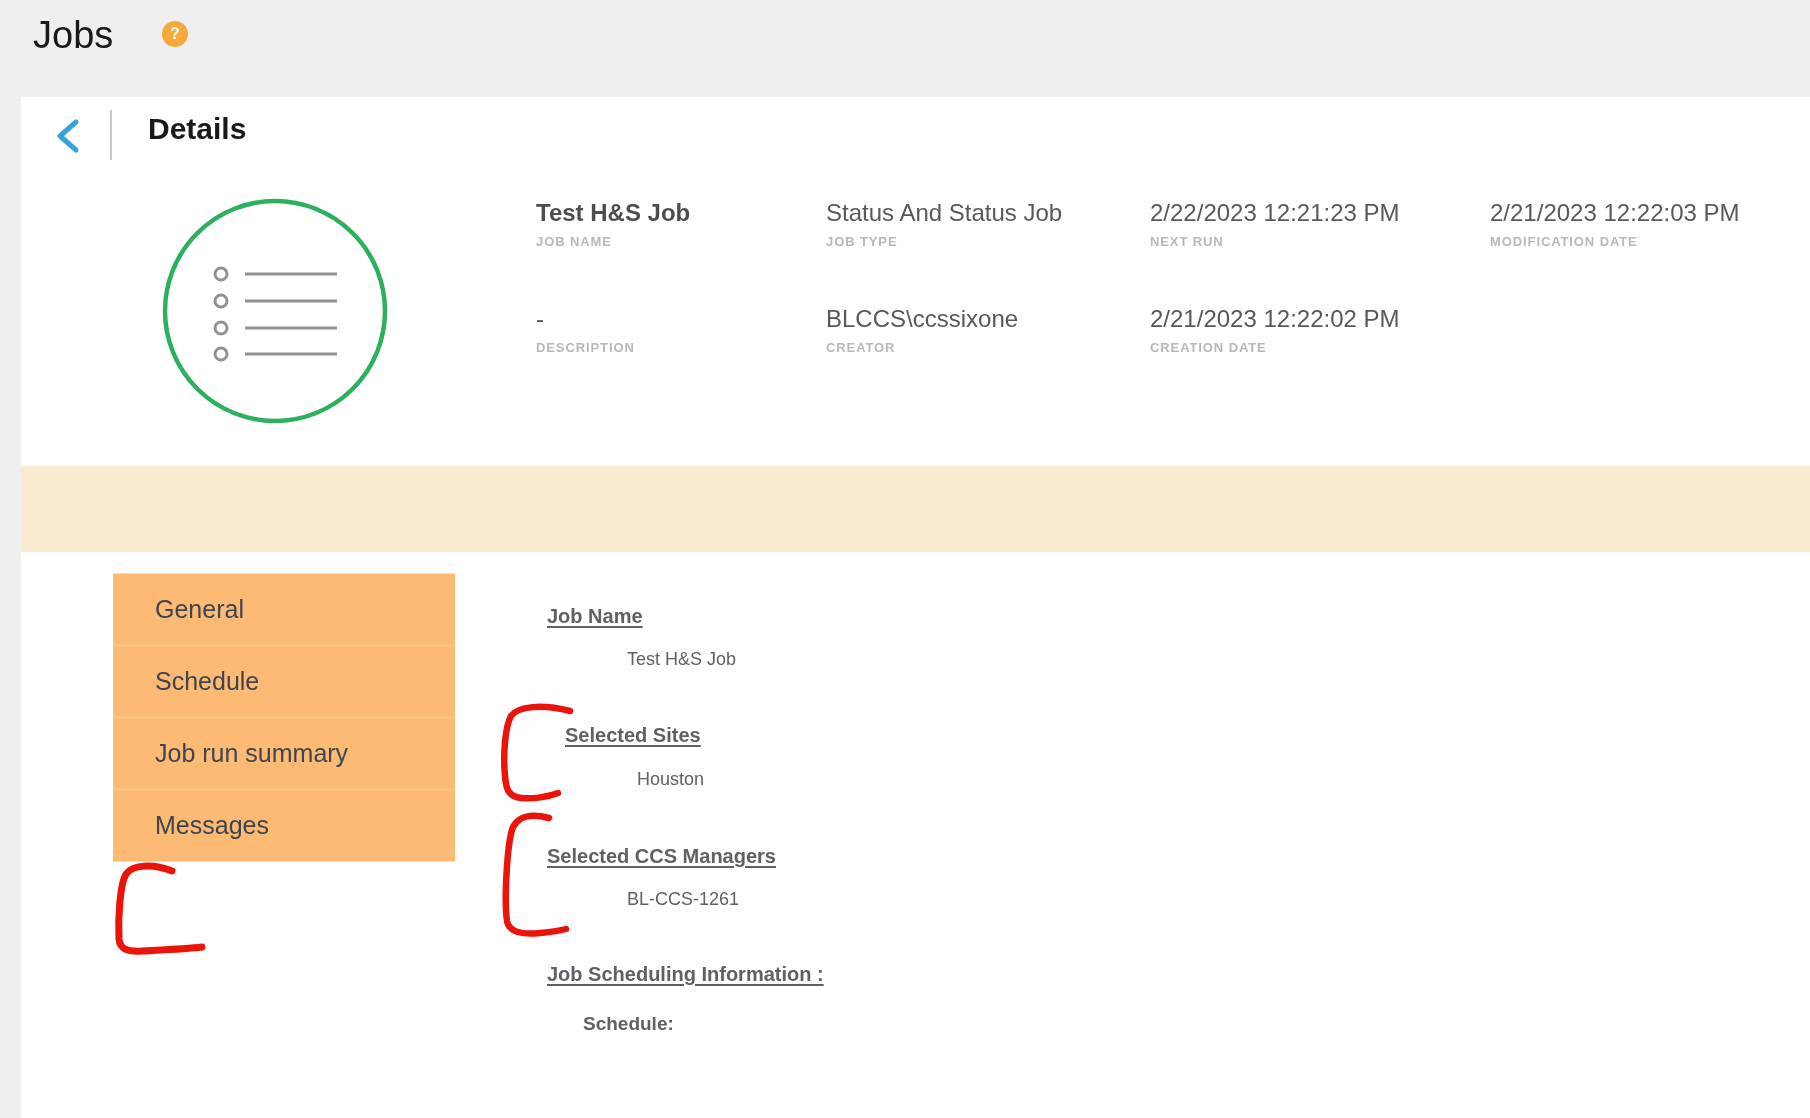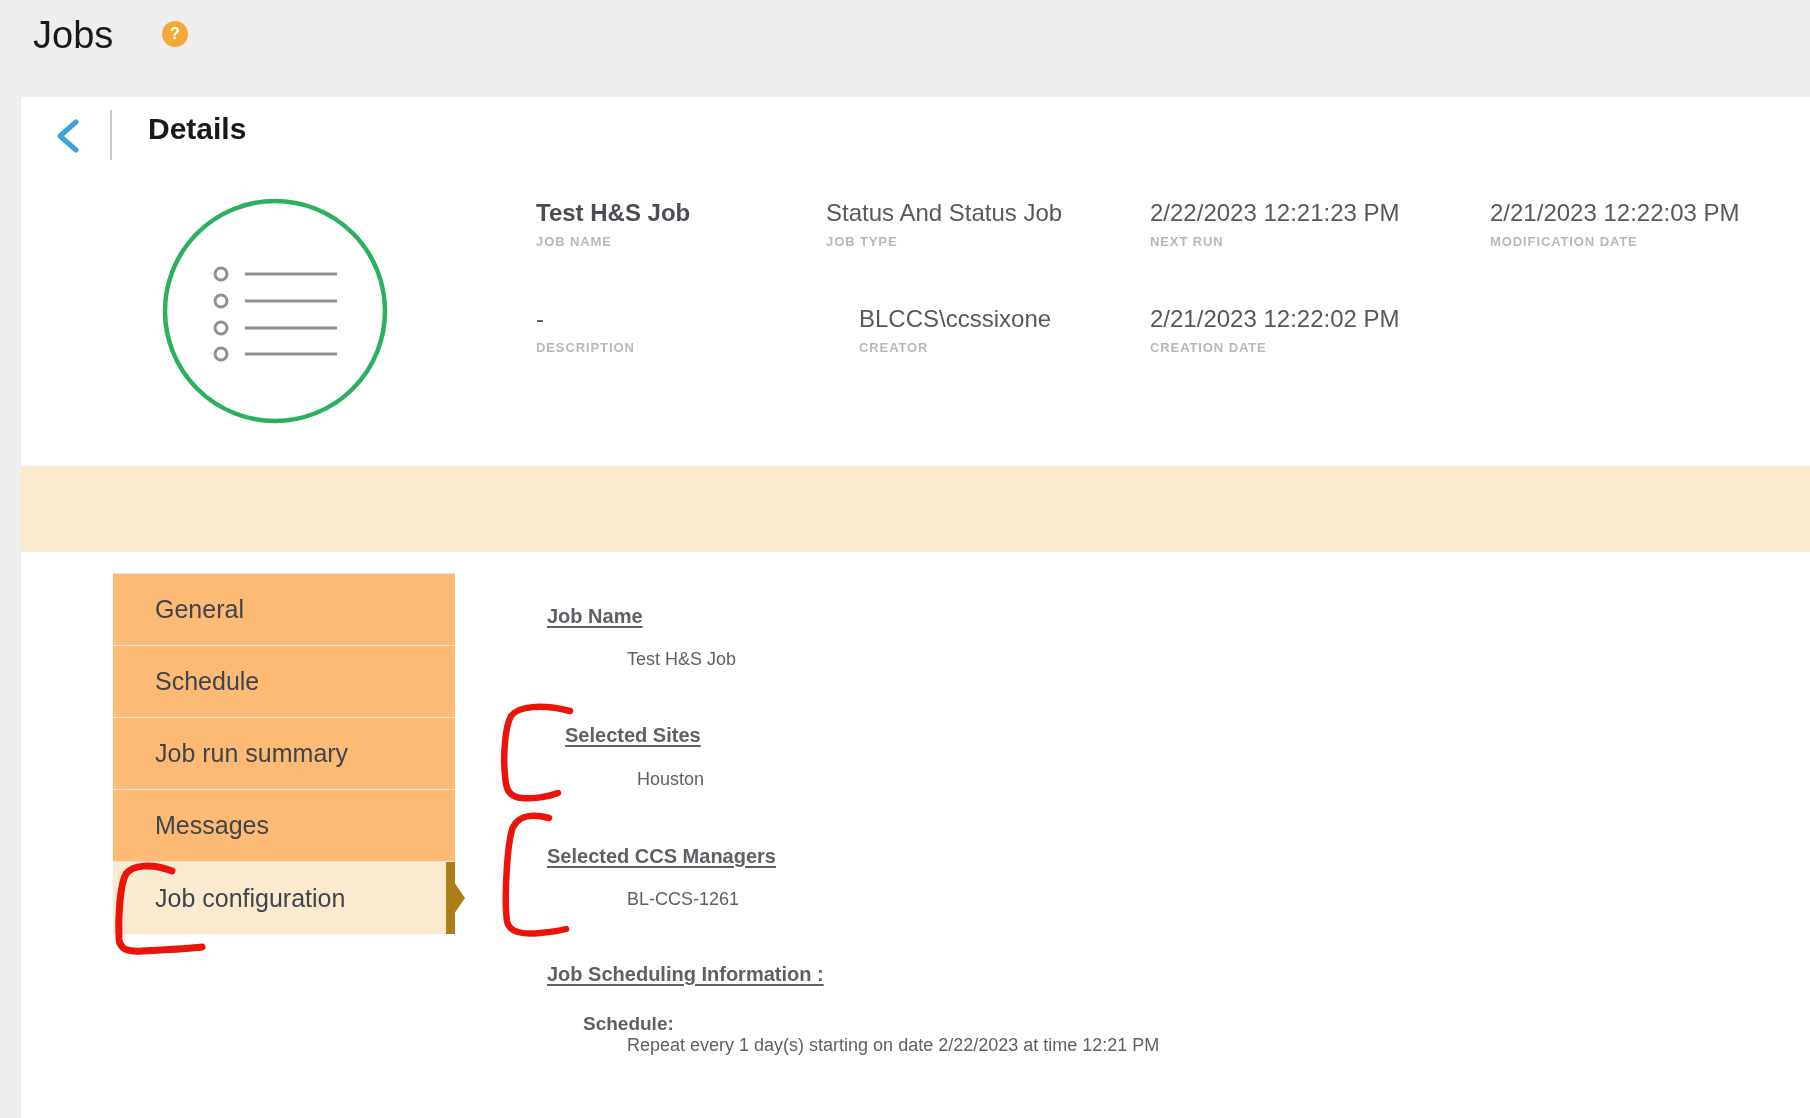--- a/index.html
+++ b/index.html
@@ -89,21 +89,21 @@
   </div>
   <div class="field" style="left:1490px;top:198px;">
     <div class="field-value">2/21/2023 12:22:03 PM</div>
     <div class="field-label">MODIFICATION DATE</div>
   </div>
 
   <div class="field" style="left:536px;top:304px;">
     <div class="field-value">-</div>
     <div class="field-label">DESCRIPTION</div>
   </div>
-  <div class="field" style="left:826px;top:304px;margin-left:33px;">
+  <div class="field" style="left:826px;top:304px;">
     <div class="field-value">BLCCS\ccssixone</div>
     <div class="field-label">CREATOR</div>
   </div>
   <div class="field" style="left:1150px;top:304px;">
     <div class="field-value">2/21/2023 12:22:02 PM</div>
     <div class="field-label">CREATION DATE</div>
   </div>
 
   <div class="band"></div>
 
@@ -113,37 +113,33 @@
     </div>
     <div class="tab">
       <span>Schedule</span>
     </div>
     <div class="tab">
       <span>Job run summary</span>
     </div>
     <div class="tab">
       <span>Messages</span>
     </div>
-    <div class="tab selected">
-      <span>Job configuration</span>
-    </div>
   </div>
 
   <div class="c-head" style="left:547px;top:604px;">Job Name</div>
   <div class="c-val" style="left:627px;top:648px;">Test H&amp;S Job</div>
 
   <div class="c-head" style="left:537px;top:723px;margin-left:28px;">Selected Sites</div>
   <div class="c-val" style="left:595px;top:768px;margin-left:42px;">Houston</div>
 
   <div class="c-head" style="left:547px;top:844px;">Selected CCS Managers</div>
   <div class="c-val" style="left:627px;top:888px;">BL-CCS-1261</div>
 
   <div class="c-head" style="left:547px;top:962px;">Job Scheduling Information :</div>
   <div class="c-sublabel" style="left:583px;top:1012px;">Schedule:</div>
-  <div class="c-val" style="left:627px;top:1034px;">Repeat every 1 day(s) starting on date 2/22/2023 at time 12:21 PM</div>
 
   <svg class="annotations" viewBox="0 0 1810 1118">
     <g fill="none" stroke="#eb140a" stroke-linecap="round" stroke-linejoin="round">
 
       <path stroke-width="6.5" d="M570 711 C542 704 518 706 511 716 C505 727 503 755 505 776 C506 790 509 797 522 798 C533 799 548 797 558 793"></path>
 
       <path stroke-width="6.5" d="M549 818 C530 813 518 817 513 827 C507 842 504 901 507 921 C509 932 521 935 540 933 C550 932 559 931 566 929"></path>
 
       <path stroke-width="7" d="M172 871 C152 863 132 865 126 874 C120 884 118 917 119 939 C120 949 127 952 142 951 C161 950 186 949 202 947"></path>
     </g>

